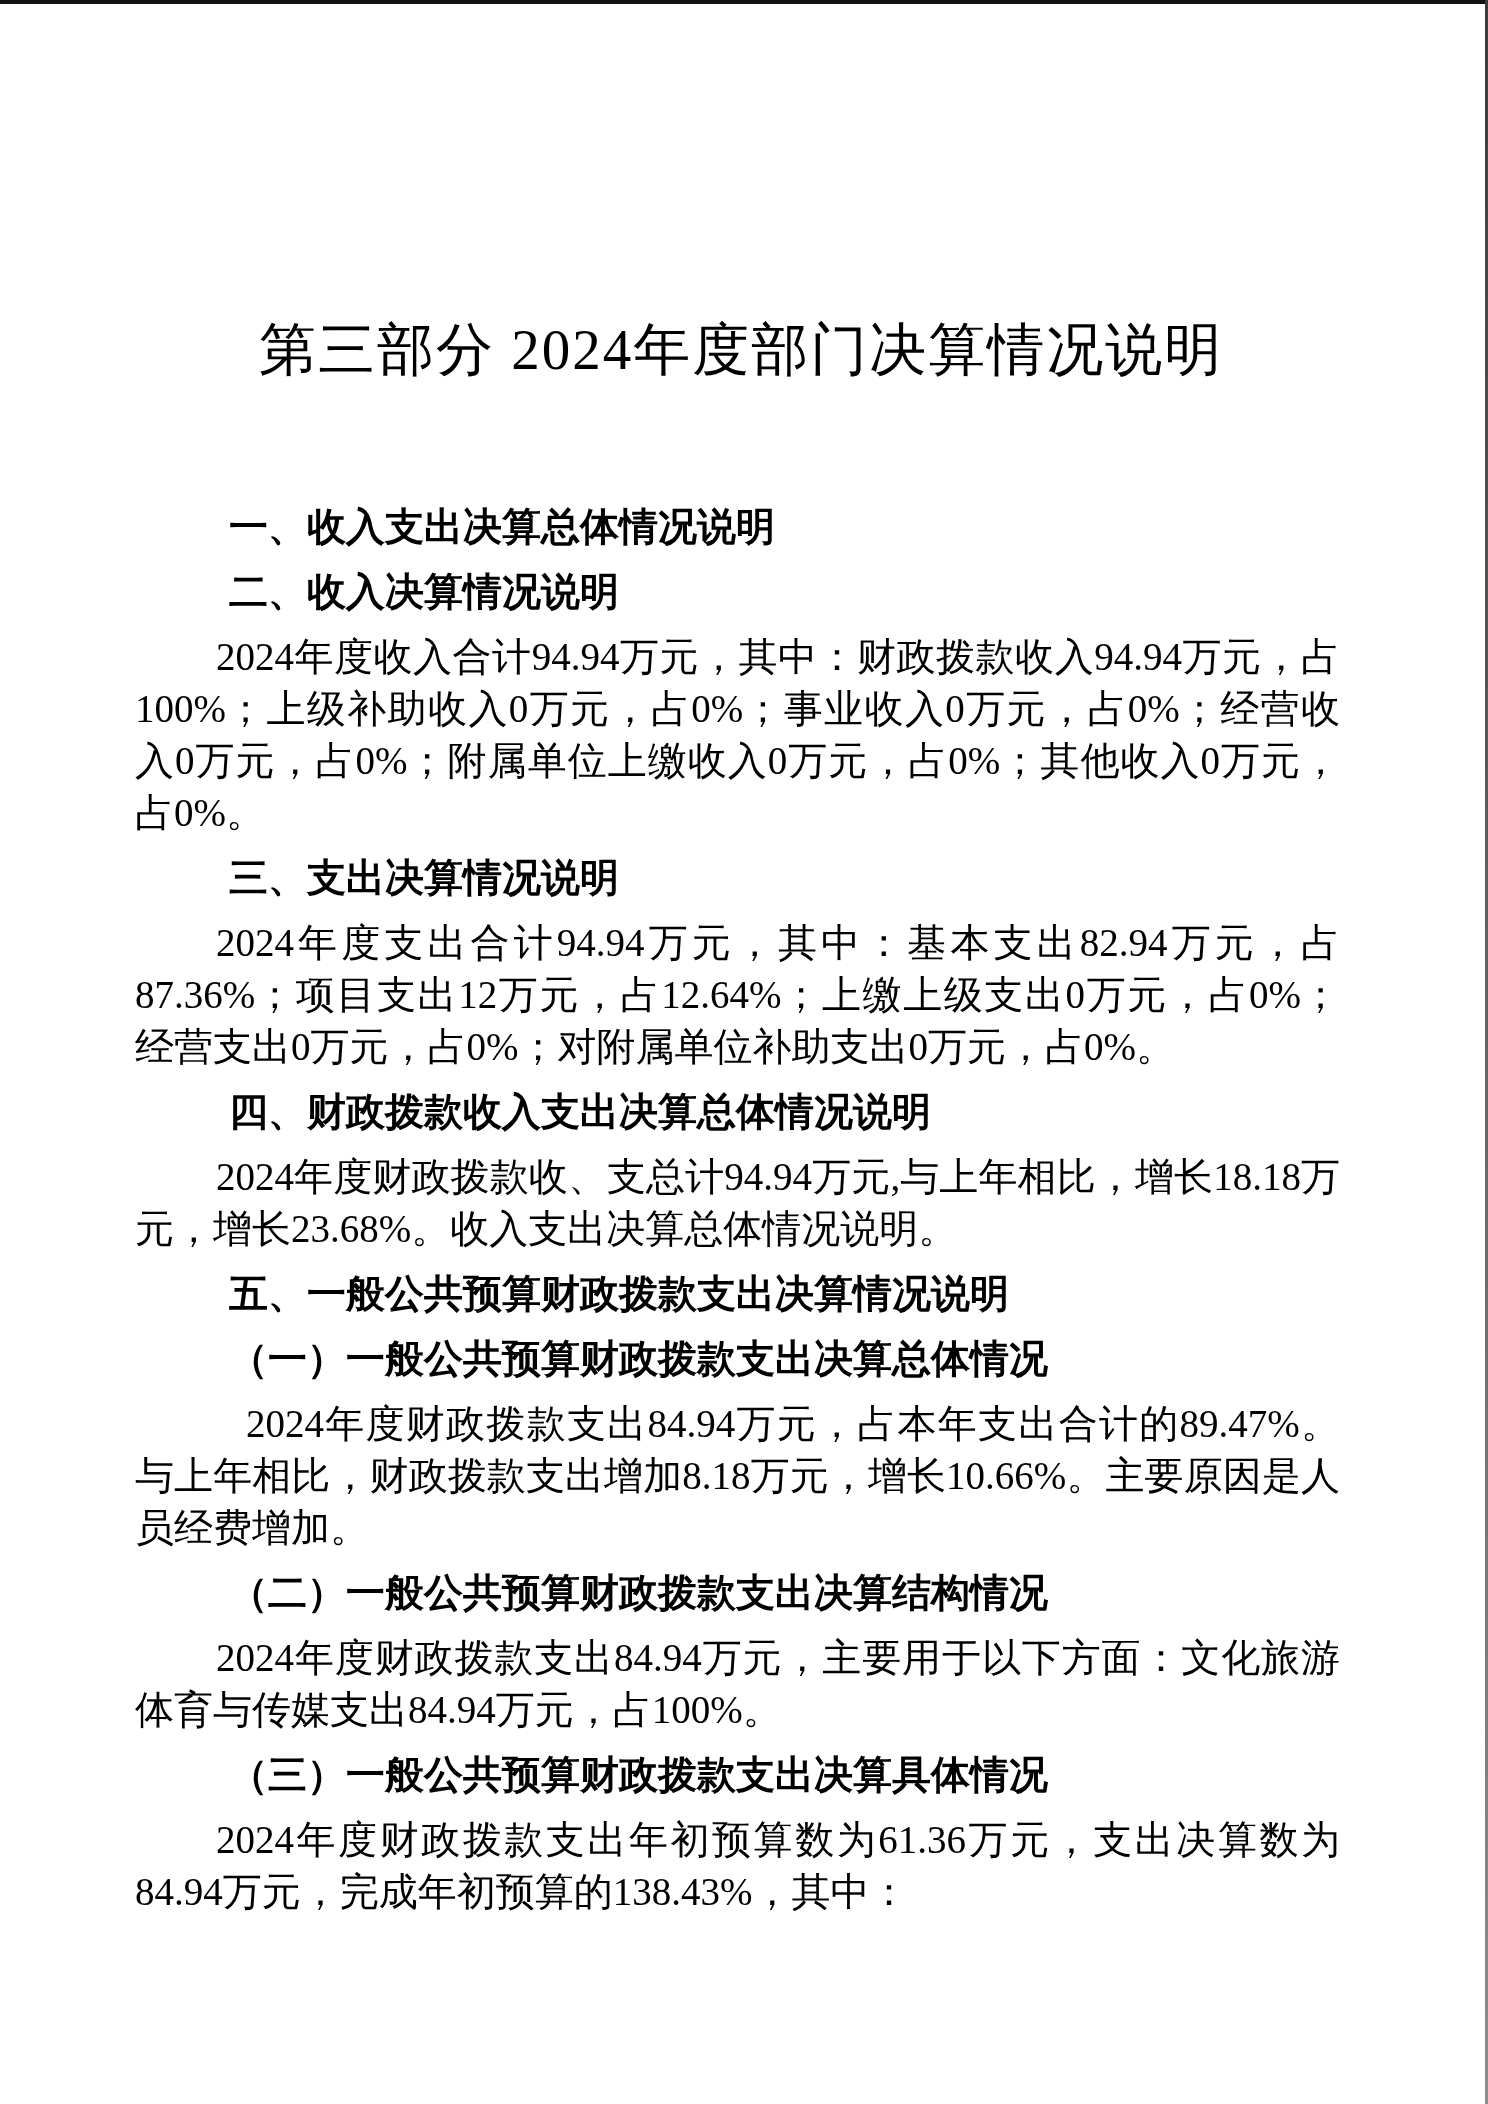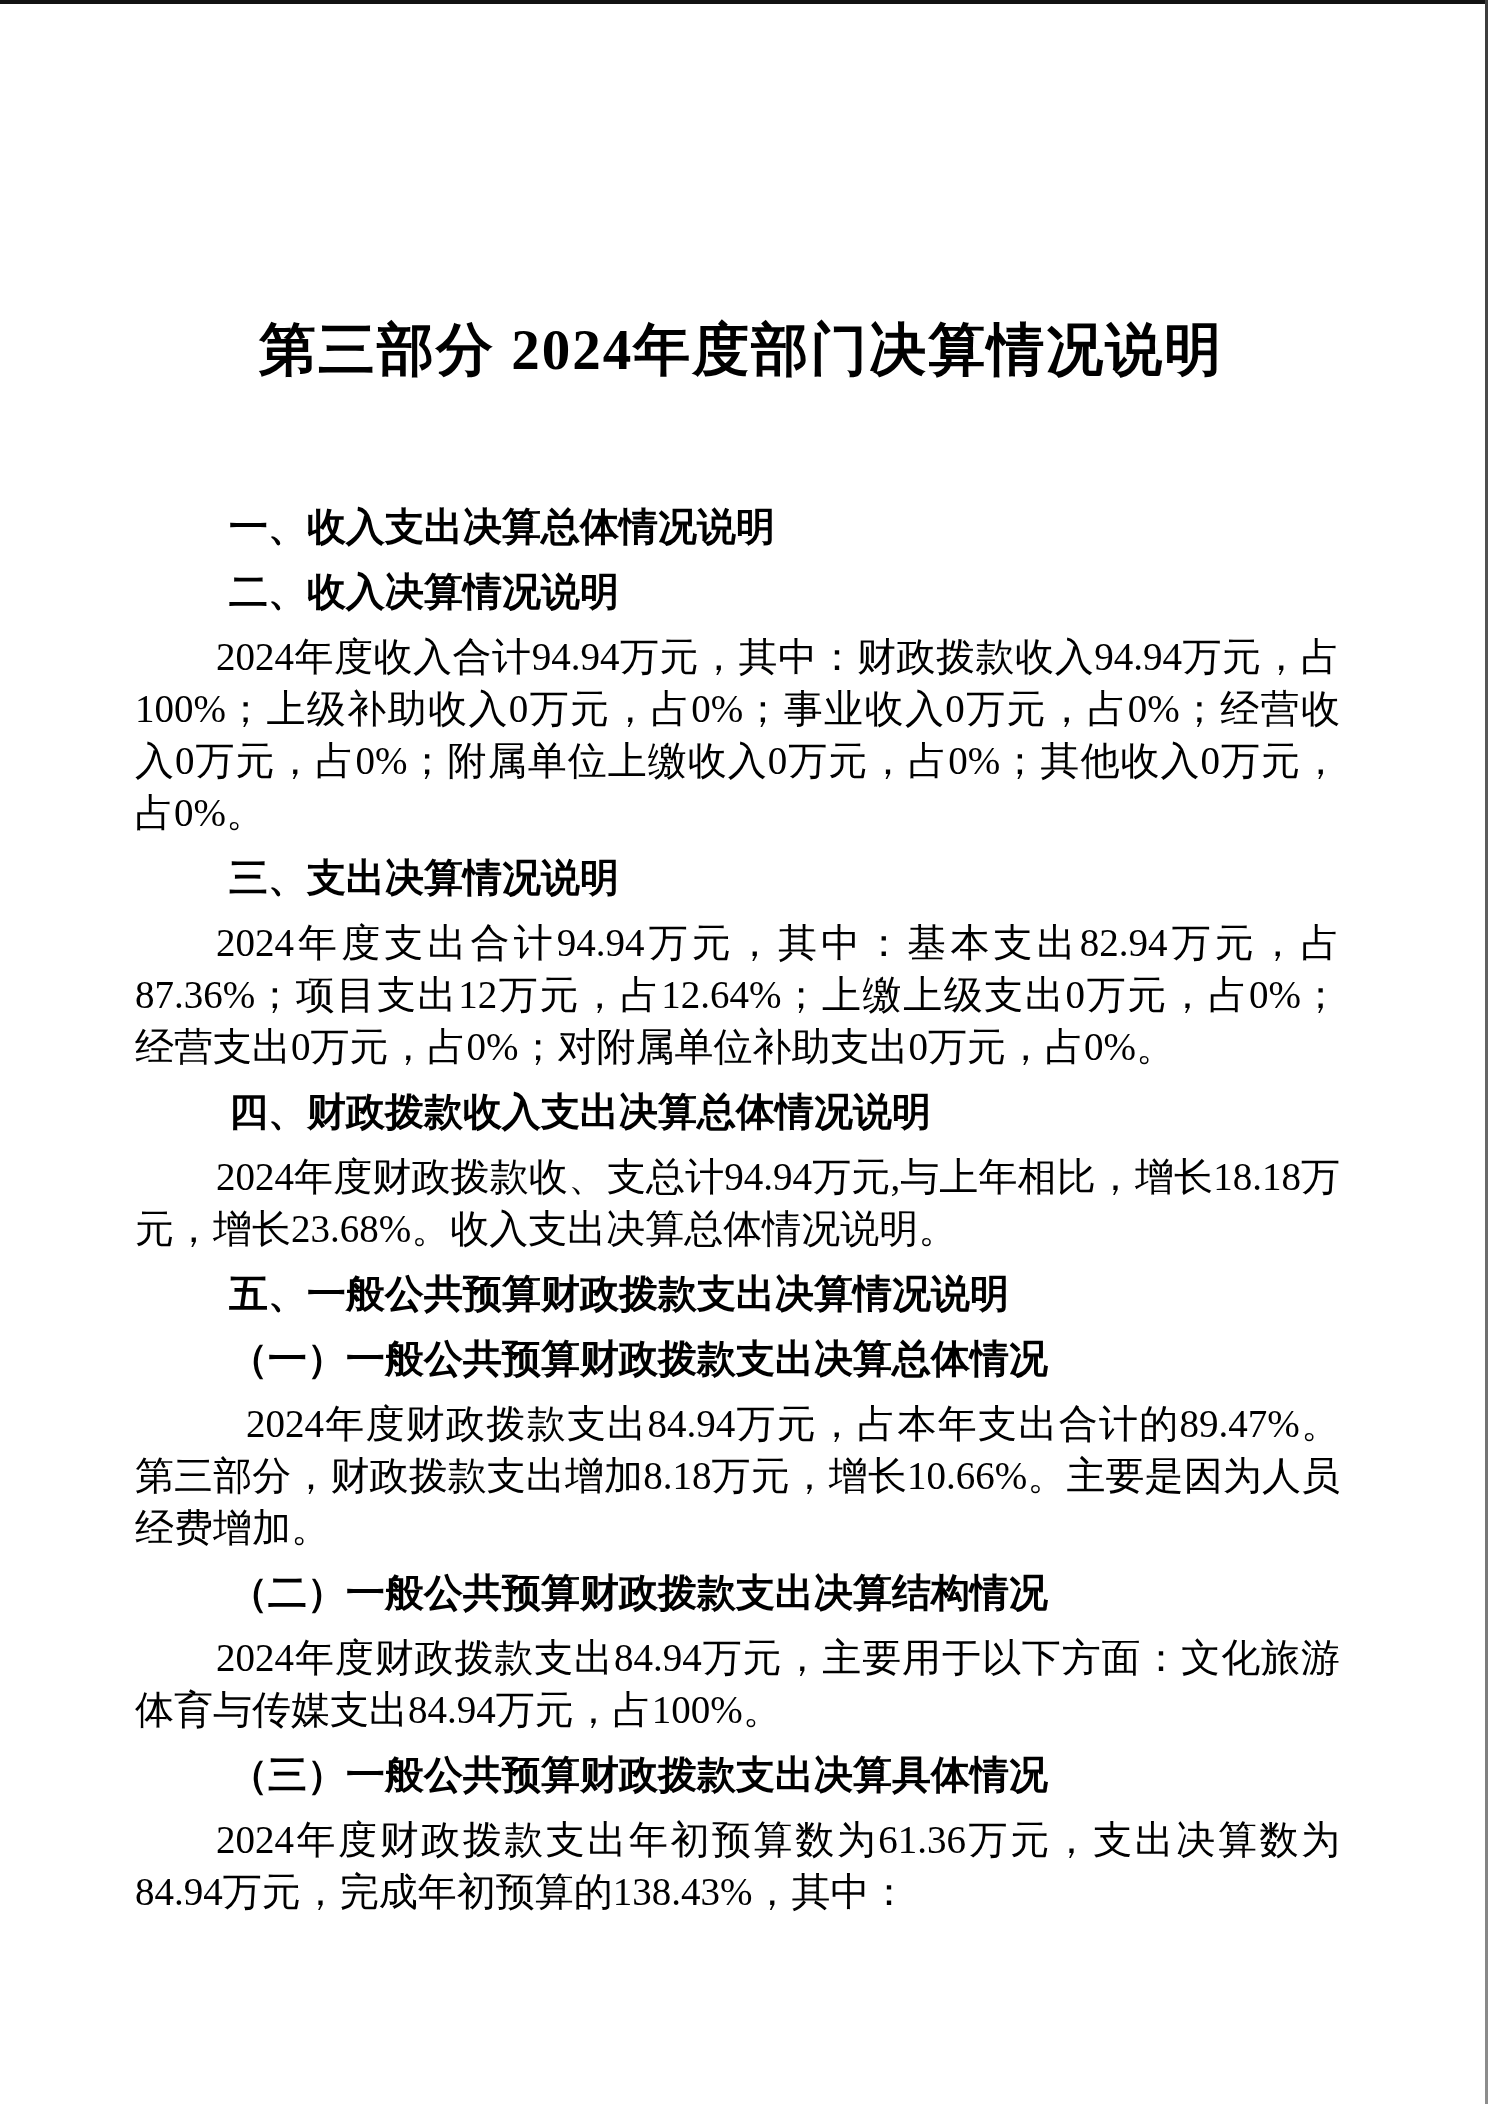--- a/index.html
+++ b/index.html
@@ -23,21 +23,21 @@
     width: 3px; height: 100%;
     background: linear-gradient(#3c3c3c, #8d8d8d);
   }
   .doc-title {
     position: absolute;
     top: 312px; left: 0;
     width: 1482px;
     text-align: center;
     font-size: 57px;
     line-height: 76px;
-    font-weight: bold;
+    font-weight: normal;
     letter-spacing: 2px;
     white-space: nowrap;
   }
   .body-text {
     position: absolute;
     top: 488px;
     left: 135px;
     width: 1205px;
     font-size: 39px;
     line-height: 52px;
@@ -88,21 +88,21 @@
       <h2 class="sec-heading">四、财政拨款收入支出决算总体情况说明</h2>
       <p class="sec-para">2024年度财政拨款收、支总计94.94万元,与上年相比，增长18.18万元，增长23.68%。收入支出决算总体情况说明。</p>
     </div>
 
     <div class="section">
       <h2 class="sec-heading">五、一般公共预算财政拨款支出决算情况说明</h2>
     </div>
 
     <div class="section">
       <h2 class="sec-heading">（一）一般公共预算财政拨款支出决算总体情况</h2>
-      <p class="sec-para indent-wide">2024年度财政拨款支出84.94万元，占本年支出合计的89.47%。第三部分，财政拨款支出增加8.18万元，增长10.66%。主要是因为人员经费增加。</p>
+      <p class="sec-para indent-wide">2024年度财政拨款支出84.94万元，占本年支出合计的89.47%。与上年相比，财政拨款支出增加8.18万元，增长10.66%。主要原因是人员经费增加。</p>
     </div>
 
     <div class="section">
       <h2 class="sec-heading">（二）一般公共预算财政拨款支出决算结构情况</h2>
       <p class="sec-para">2024年度财政拨款支出84.94万元，主要用于以下方面：文化旅游体育与传媒支出84.94万元，占100%。</p>
     </div>
 
     <div class="section">
       <h2 class="sec-heading">（三）一般公共预算财政拨款支出决算具体情况</h2>
       <p class="sec-para">2024年度财政拨款支出年初预算数为61.36万元，支出决算数为84.94万元，完成年初预算的138.43%，其中：</p>

